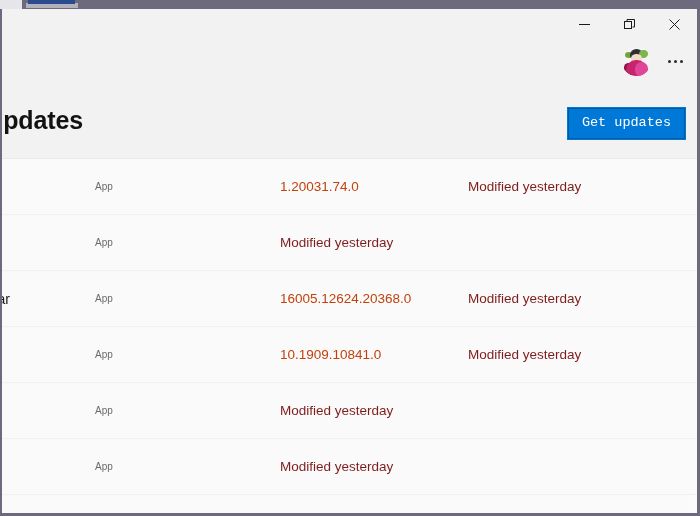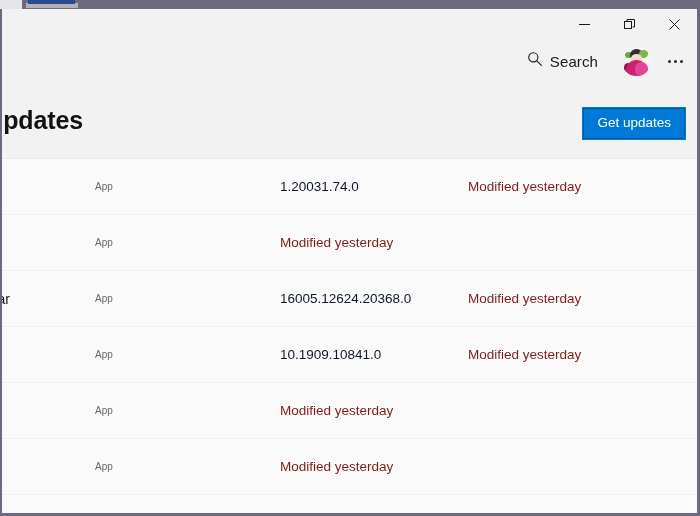--- a/index.html
+++ b/index.html
@@ -242,21 +242,21 @@
   }
   .get-updates-btn {
     position: absolute;
     right: 12px;
     top: 26px;
     background: #0078d7;
     color: #ffffff;
     border: 1px solid #005a9e;
     outline: 1px solid #0078d7;
     font-size: 13.5px;
-    font-family: Liberation Sans, sans-serif;
+    font-family: Liberation Mono, monospace;
     padding: 7px 13px 8px;
     cursor: default;
     line-height: 1;
     white-space: nowrap;
   }
 
   
   .list-wrap {
     position: relative;
     background: #fafafa;
@@ -286,21 +286,21 @@
   .col-type {
     width: 185px;
     flex: none;
     font-size: 10px;
     color: #6a6a6a;
   }
   .col-version {
     width: 188px;
     flex: none;
     font-size: 13.5px;
-    color: #0f172a;
+    color: #c2410c;
   }
   .col-status {
     flex: 1;
     font-size: 13.5px;
     color: #7f1d1d;
   }
 
   
   .list-tail {
     height: 26px;
@@ -360,29 +360,20 @@
               <path d="M0.5 0.5 L10.5 10.5 M10.5 0.5 L0.5 10.5" stroke="#1b1b1b" stroke-width="1" fill="none"></path>
             </svg>
           </span>
         </div>
 
       </div>
     </div>
 
     <div class="commandbar">
 
-      <div class="search-btn">
-        <span>
-          <svg width="16" height="16" viewBox="0 0 16 16">
-            <circle cx="6.3" cy="6.3" r="4.6" fill="none" stroke="#1b1b1b" stroke-width="1.1"></circle>
-            <path d="M9.8 9.8 L14.4 14.4" stroke="#1b1b1b" stroke-width="1.1" stroke-linecap="round"></path>
-          </svg>
-        </span>
-        <span class="search-label">Search</span>
-      </div>
 
       <div class="avatar">
         <div class="av-leaf2"></div>
         <div class="av-hair"></div>
         <div class="av-leaf"></div>
         <div class="av-face"></div>
         <div class="av-dark"></div>
         <div class="av-body"></div>
         <div class="av-body2"></div>
       </div>

